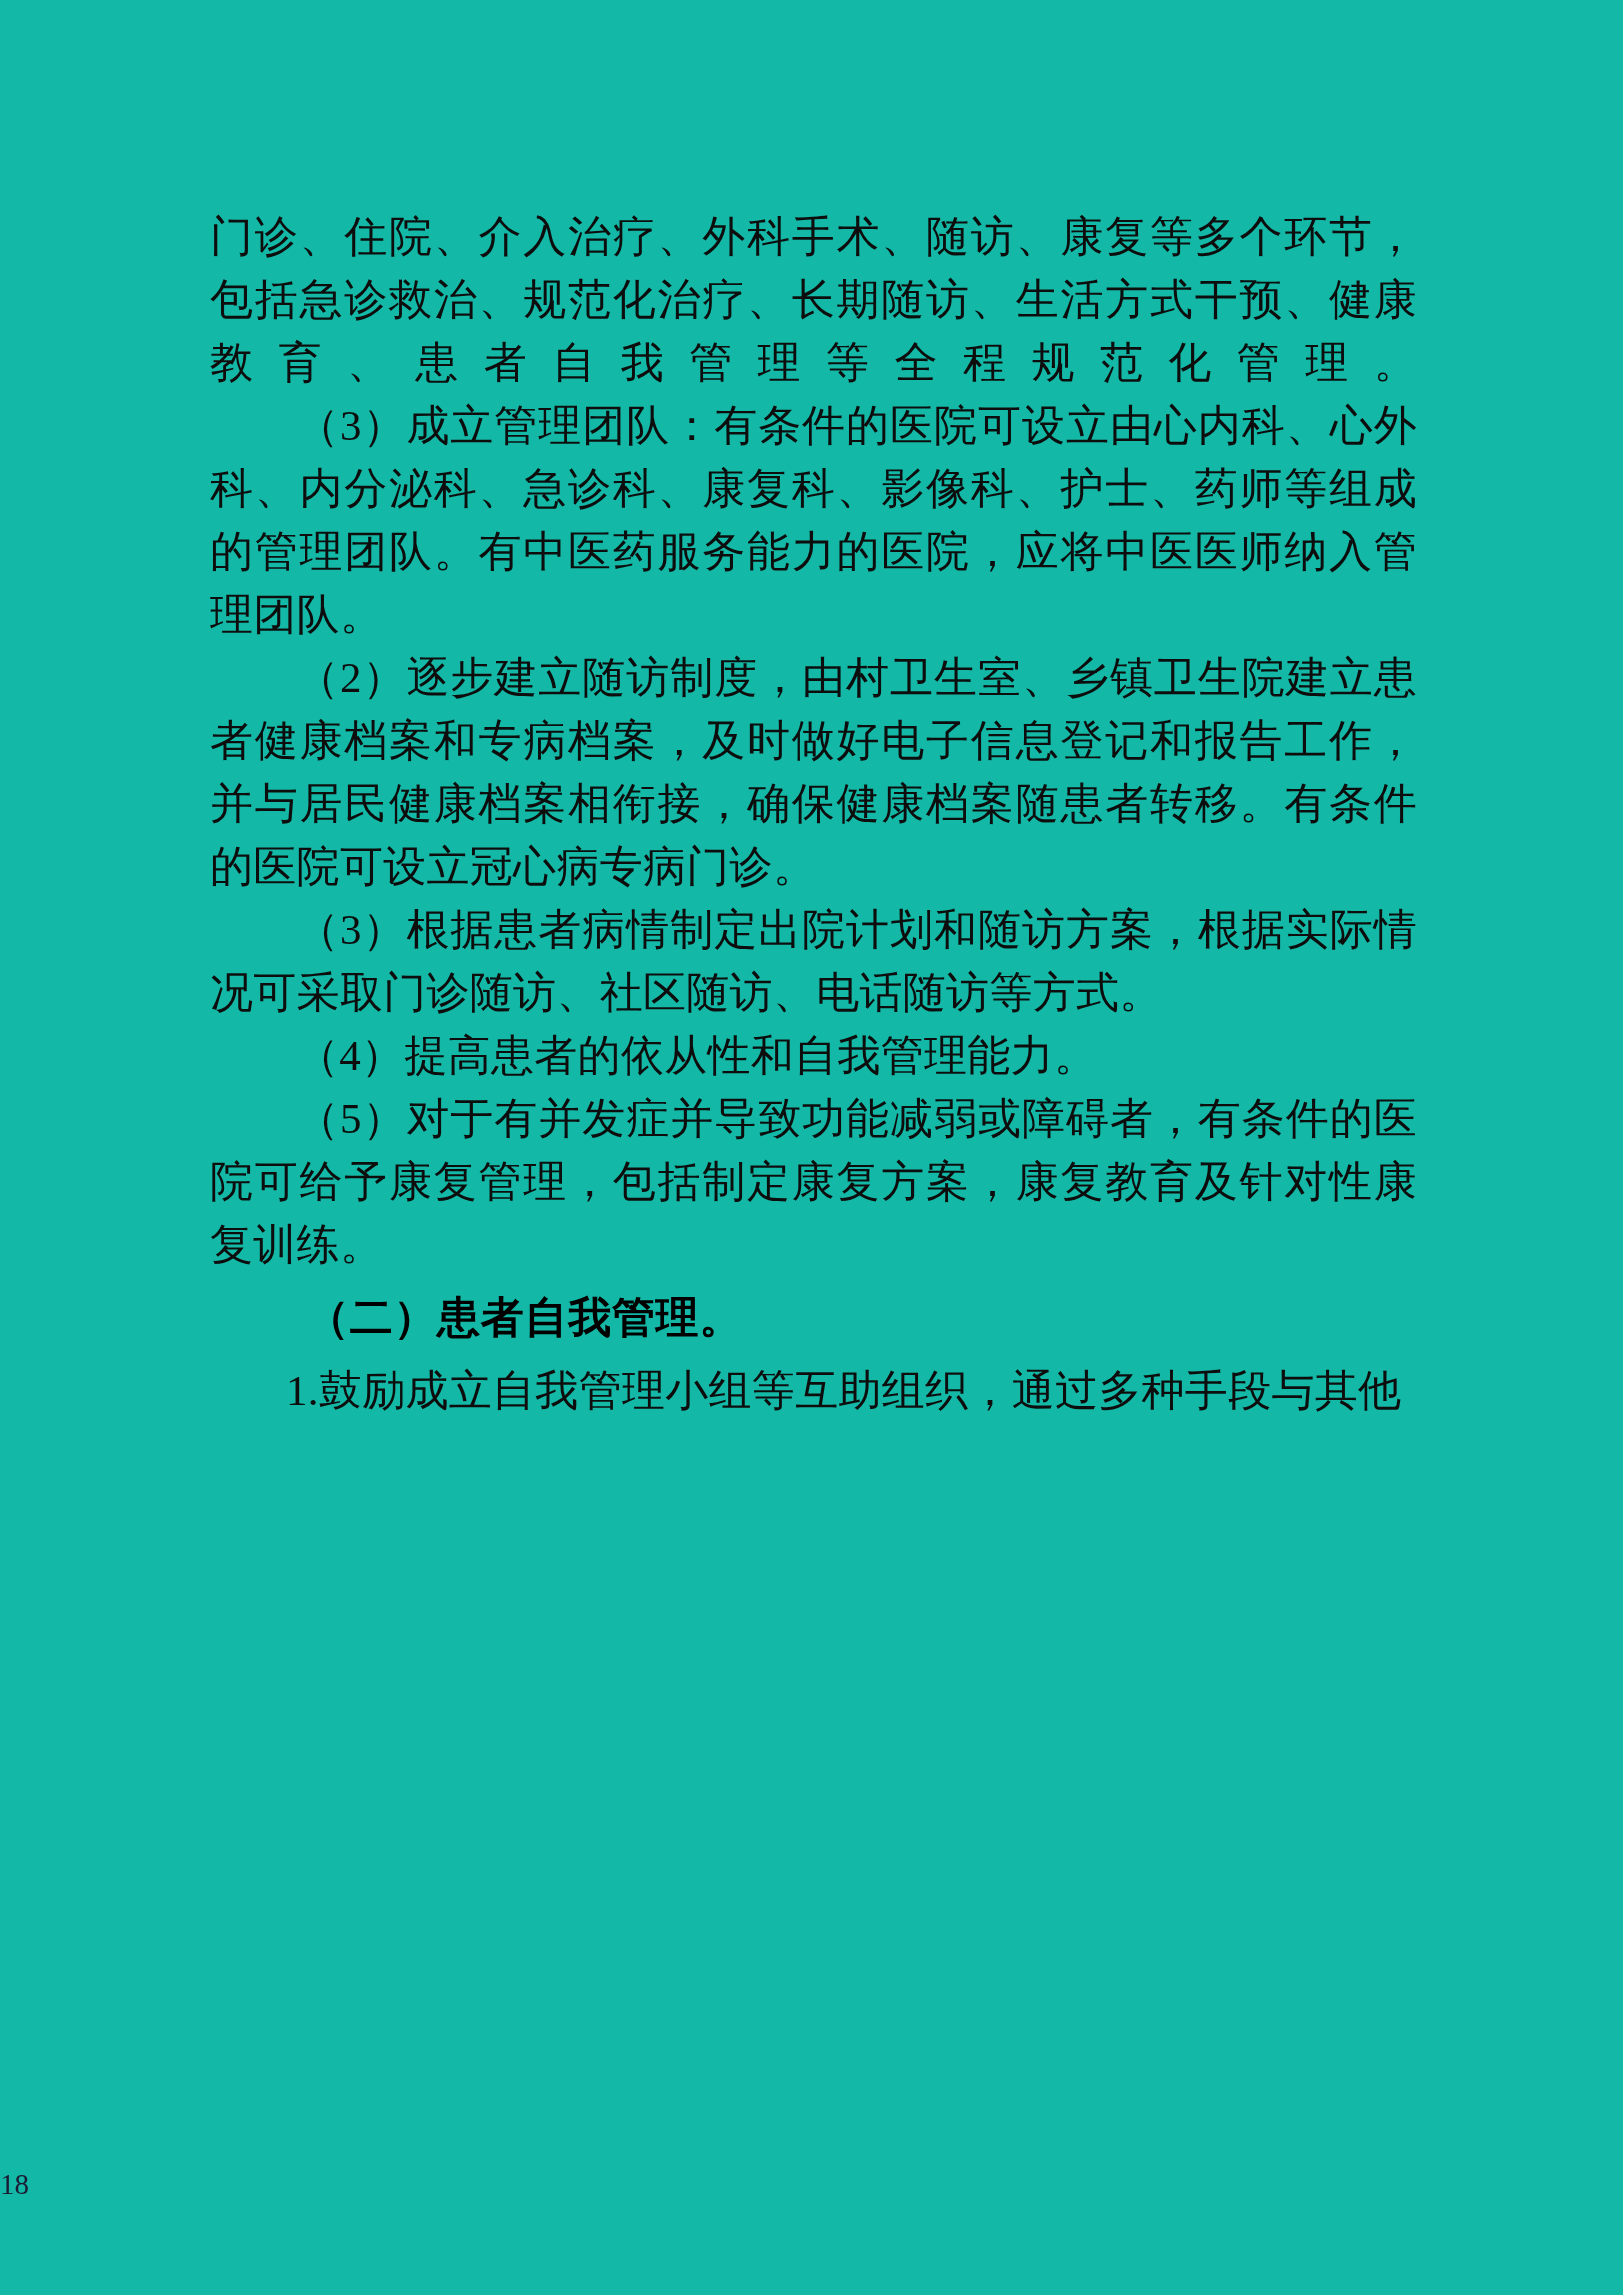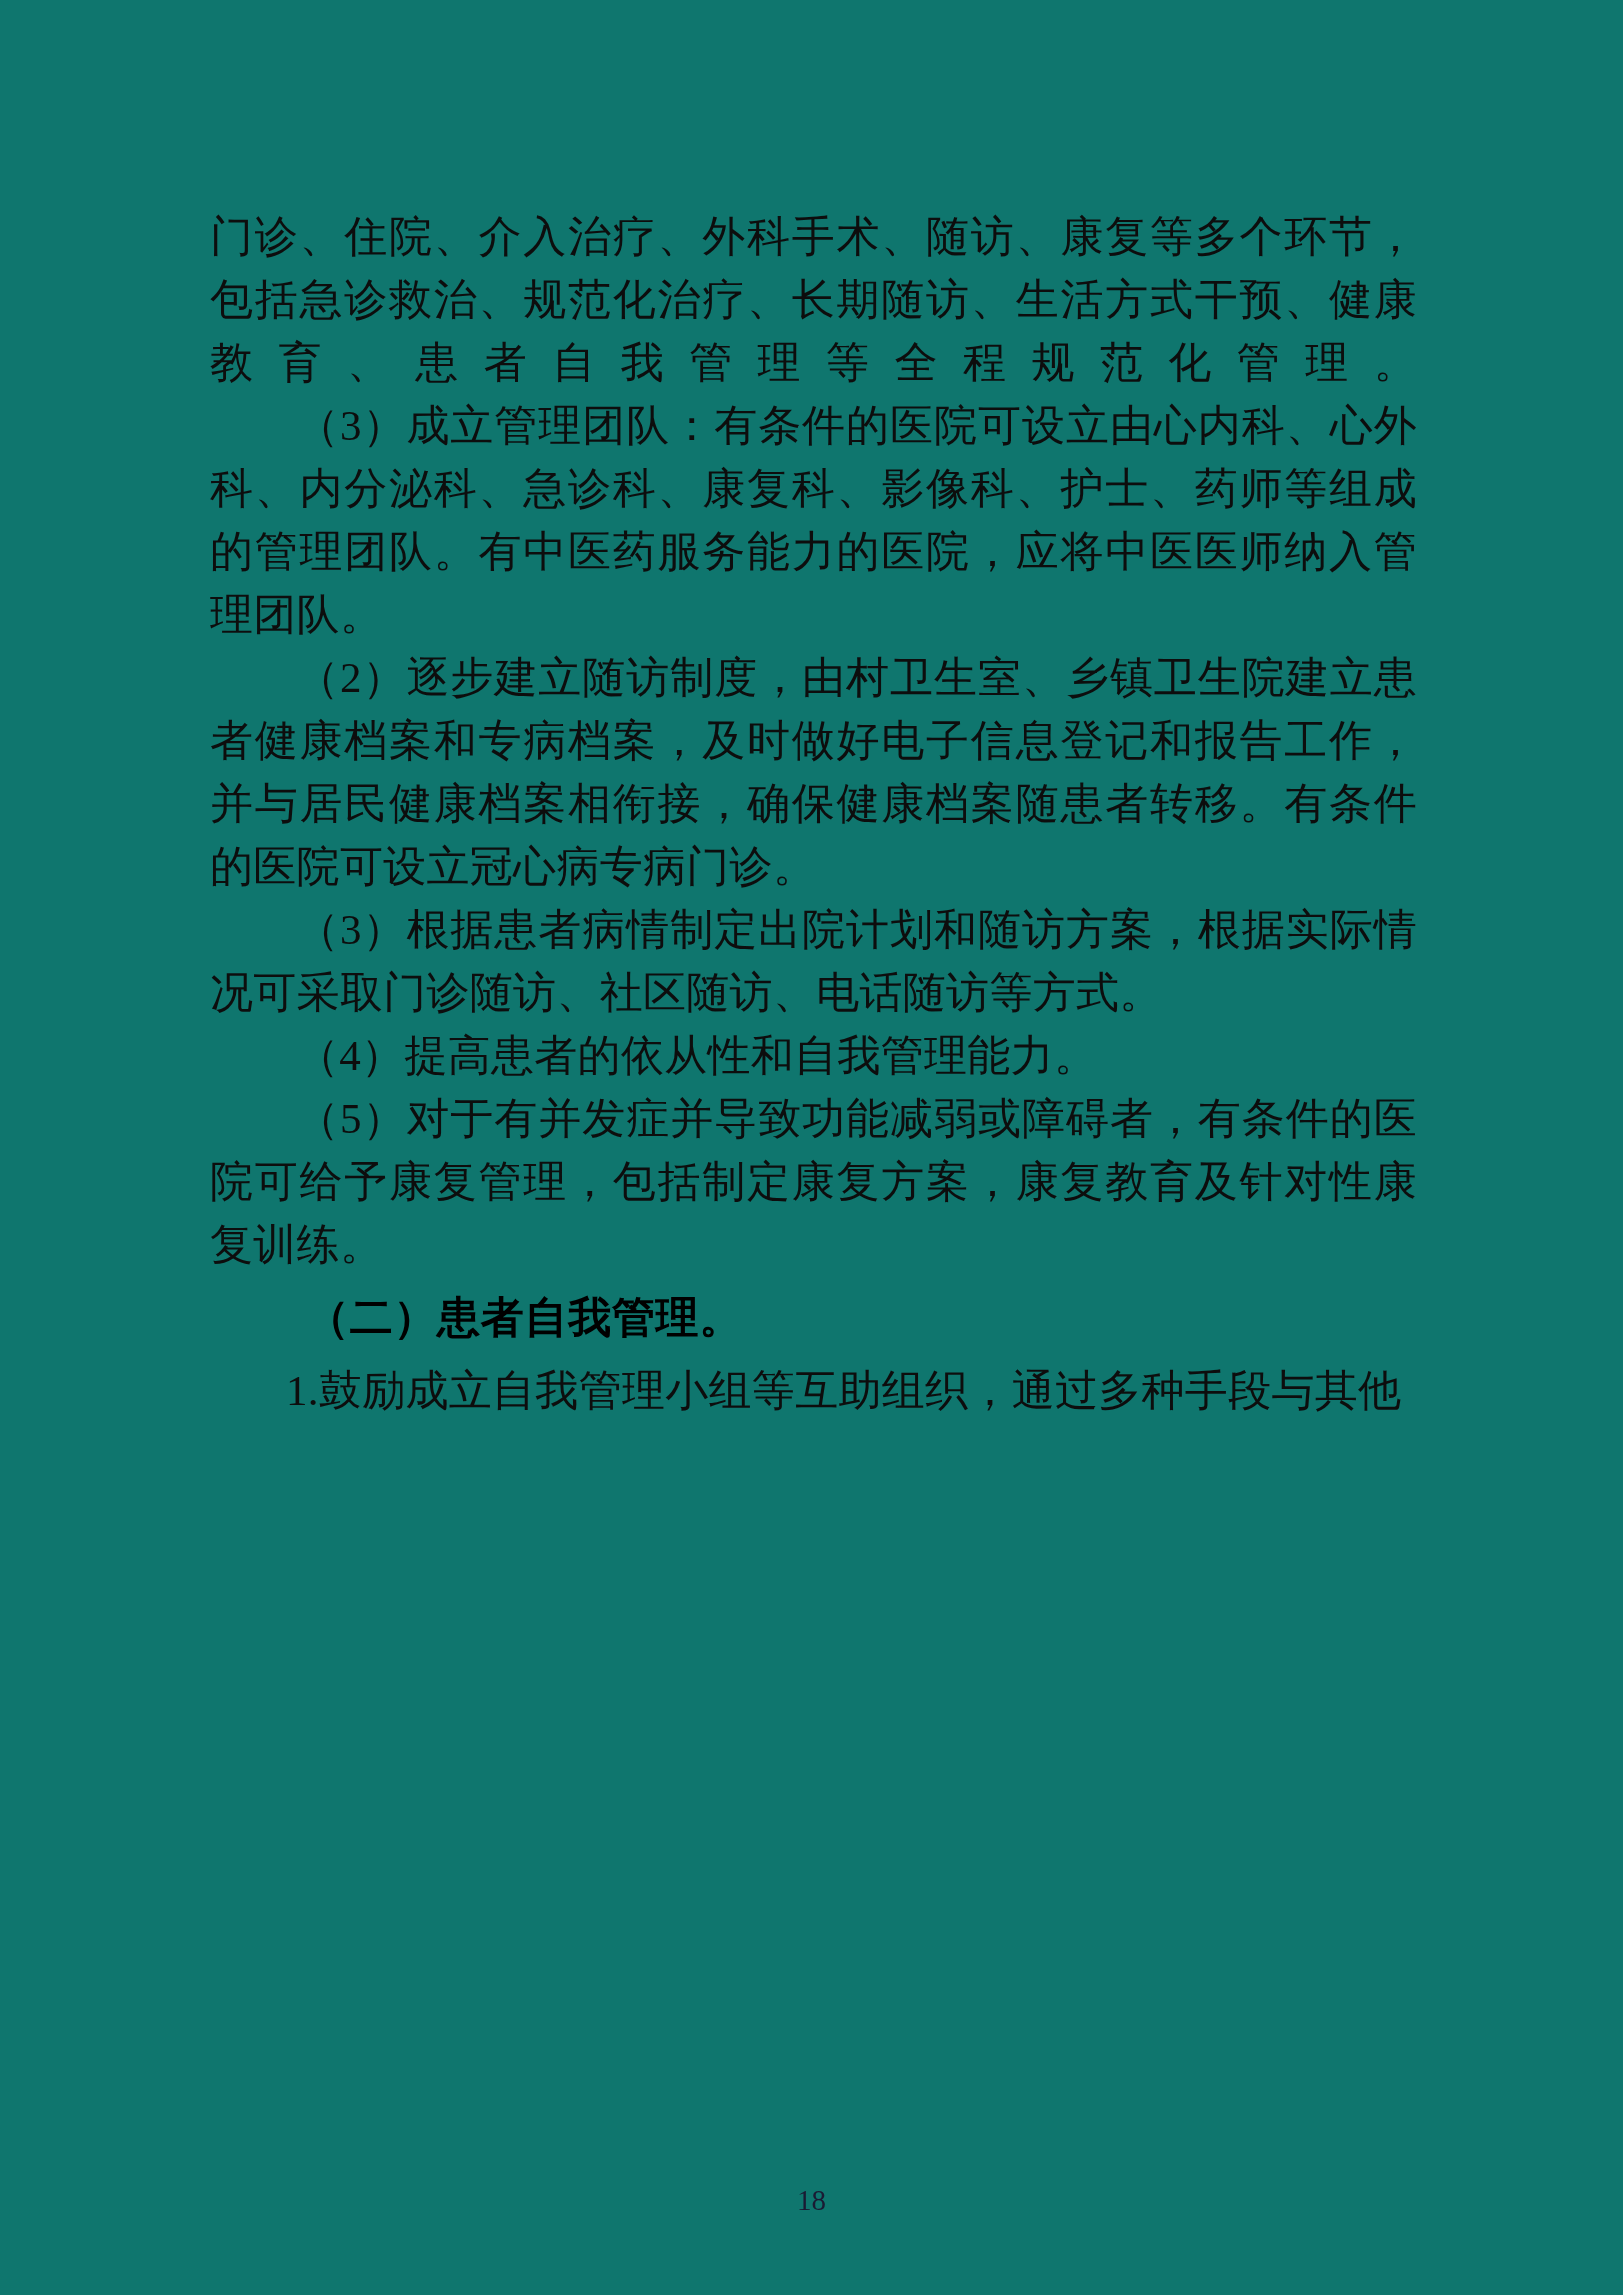--- a/index.html
+++ b/index.html
@@ -7,21 +7,21 @@
     padding: 0;
     background: #ffffff;
   }
   body {
     font-family: "Liberation Serif", "DejaVu Serif", serif;
   }
   #page {
     position: relative;
     width: 1623px;
     height: 2295px;
-    background: #0f766e;
+    background: #14b8a6;
     overflow: hidden;
     box-sizing: border-box;
   }
   #content {
     position: absolute;
     left: 210px;
     top: 205px;
     width: 1207px;
   }
   .para {
@@ -56,26 +56,25 @@
     letter-spacing: 0.7px;
   }
   .last-line-justify {
     text-align-last: justify;
   }
   #page-number {
     position: absolute;
     left: 0;
     right: 0;
     top: 2167px;
-    text-align: center;
+    text-align: left;
     font-size: 29px;
     line-height: 34px;
     color: #1a1a33;
     font-family: "Liberation Serif", "DejaVu Serif", serif;
-    margin-top: 16px;
   }
 </style>
 </head>
 <body>
 
 <div id="page">
 
   <div id="content">
 
     <p class="para last-line-justify">门诊、住院、介入治疗、外科手术、随访、康复等多个环节，包括急诊救治、规范化治疗、长期随访、生活方式干预、健康教育、患者自我管理等全程规范化管理。</p>

